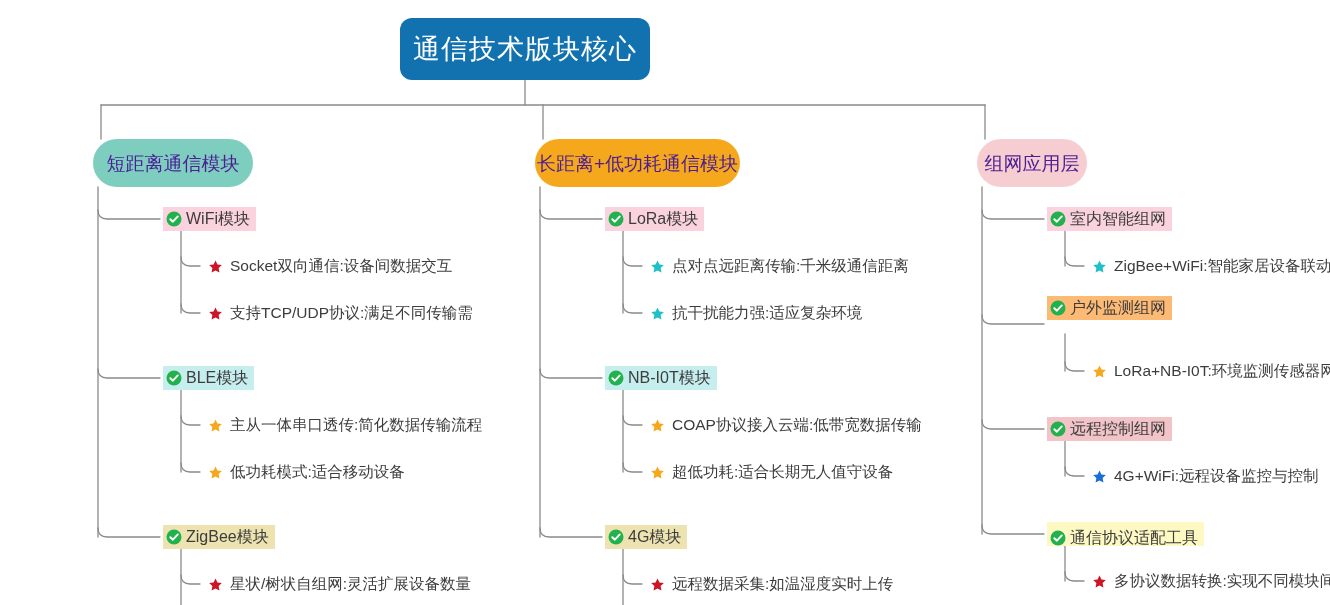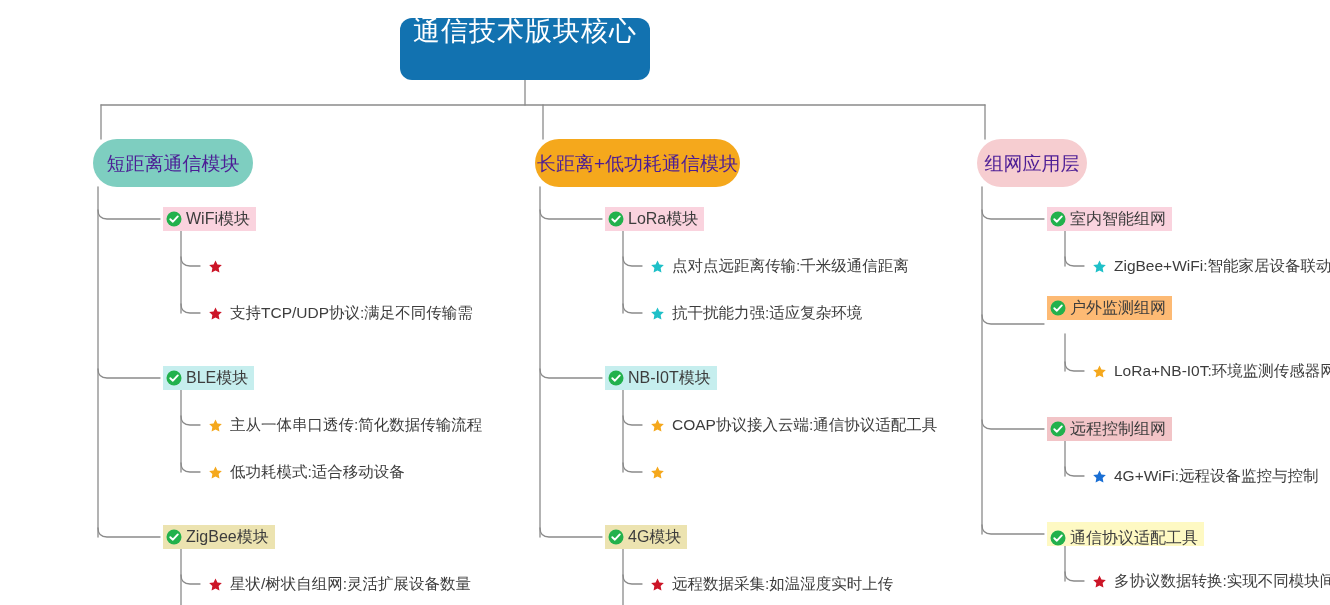--- a/index.html
+++ b/index.html
@@ -13,21 +13,21 @@
   #canvas{position:absolute;left:0;top:0;width:1330px;height:605px;}
   svg.links{position:absolute;left:0;top:0;width:1330px;height:605px;pointer-events:none;}
 
   .node{position:absolute;box-sizing:border-box;white-space:nowrap;}
 
   
   .root{
     left:400px;top:18px;width:250px;height:62px;
     background:#1272b0;border-radius:12px;
     color:#ffffff;font-size:27px;
-    display:flex;justify-content:center;
+    display:flex;align-items:center;justify-content:center;
     letter-spacing:1px;
   }
 
   
   .branch{
     height:48px;border-radius:24px;
     display:flex;align-items:center;justify-content:center;
     color:#4c1d95;font-size:19px;padding:0 20px;
   }
 
@@ -114,20 +114,21 @@
           </svg>
         </span>
         <span class="txt">WiFi模块</span>
       </div>
       <div class="node leaf" style="left: 208px; top: 255px;">
         <span class="ico">
           <svg width="15" height="15" viewBox="0 0 24 24">
             <path fill="#cc1527" d="M12 2.2 L15.1 8.6 L22.1 9.6 L17 14.5 L18.3 21.5 L12 18.2 L5.7 21.5 L7 14.5 L1.9 9.6 L8.9 8.6 Z"></path>
           </svg>
         </span>
+        <span class="txt">Socket双向通信:设备间数据交互</span>
       </div>
       <div class="node leaf" style="left: 208px; top: 302px; align-items: center;">
         <span class="ico">
           <svg width="15" height="15" viewBox="0 0 24 24">
             <path fill="#cc1527" d="M12 2.2 L15.1 8.6 L22.1 9.6 L17 14.5 L18.3 21.5 L12 18.2 L5.7 21.5 L7 14.5 L1.9 9.6 L8.9 8.6 Z"></path>
           </svg>
         </span>
         <span class="txt">支持TCP/UDP协议:满足不同传输需</span>
       </div>
       <div class="node chip" style="left: 163px; top: 366px; background: rgb(198, 238, 238);">
@@ -208,28 +209,29 @@
           </svg>
         </span>
         <span class="txt">NB-I0T模块</span>
       </div>
       <div class="node leaf" style="left: 650px; top: 414px;">
         <span class="ico">
           <svg width="15" height="15" viewBox="0 0 24 24">
             <path fill="#f5a81c" d="M12 2.2 L15.1 8.6 L22.1 9.6 L17 14.5 L18.3 21.5 L12 18.2 L5.7 21.5 L7 14.5 L1.9 9.6 L8.9 8.6 Z"></path>
           </svg>
         </span>
-        <span class="txt">COAP协议接入云端:通信协议适配工具</span>
+        <span class="txt">COAP协议接入云端:低带宽数据传输</span>
       </div>
       <div class="node leaf" style="left: 650px; top: 461px;">
         <span class="ico">
           <svg width="15" height="15" viewBox="0 0 24 24">
             <path fill="#f5a81c" d="M12 2.2 L15.1 8.6 L22.1 9.6 L17 14.5 L18.3 21.5 L12 18.2 L5.7 21.5 L7 14.5 L1.9 9.6 L8.9 8.6 Z"></path>
           </svg>
         </span>
+        <span class="txt">超低功耗:适合长期无人值守设备</span>
       </div>
       <div class="node chip" style="left: 605px; top: 525px; background: rgb(236, 227, 176);">
         <span class="ico">
           <svg width="16" height="16" viewBox="0 0 16 16">
             <circle cx="8" cy="8" r="7.5" fill="#22b14c"></circle>
             <path d="M4.3 8.2 L6.9 10.7 L11.8 5.4" fill="none" stroke="#ffffff" stroke-width="1.9" stroke-linecap="round" stroke-linejoin="round"></path>
           </svg>
         </span>
         <span class="txt">4G模块</span>
       </div>

